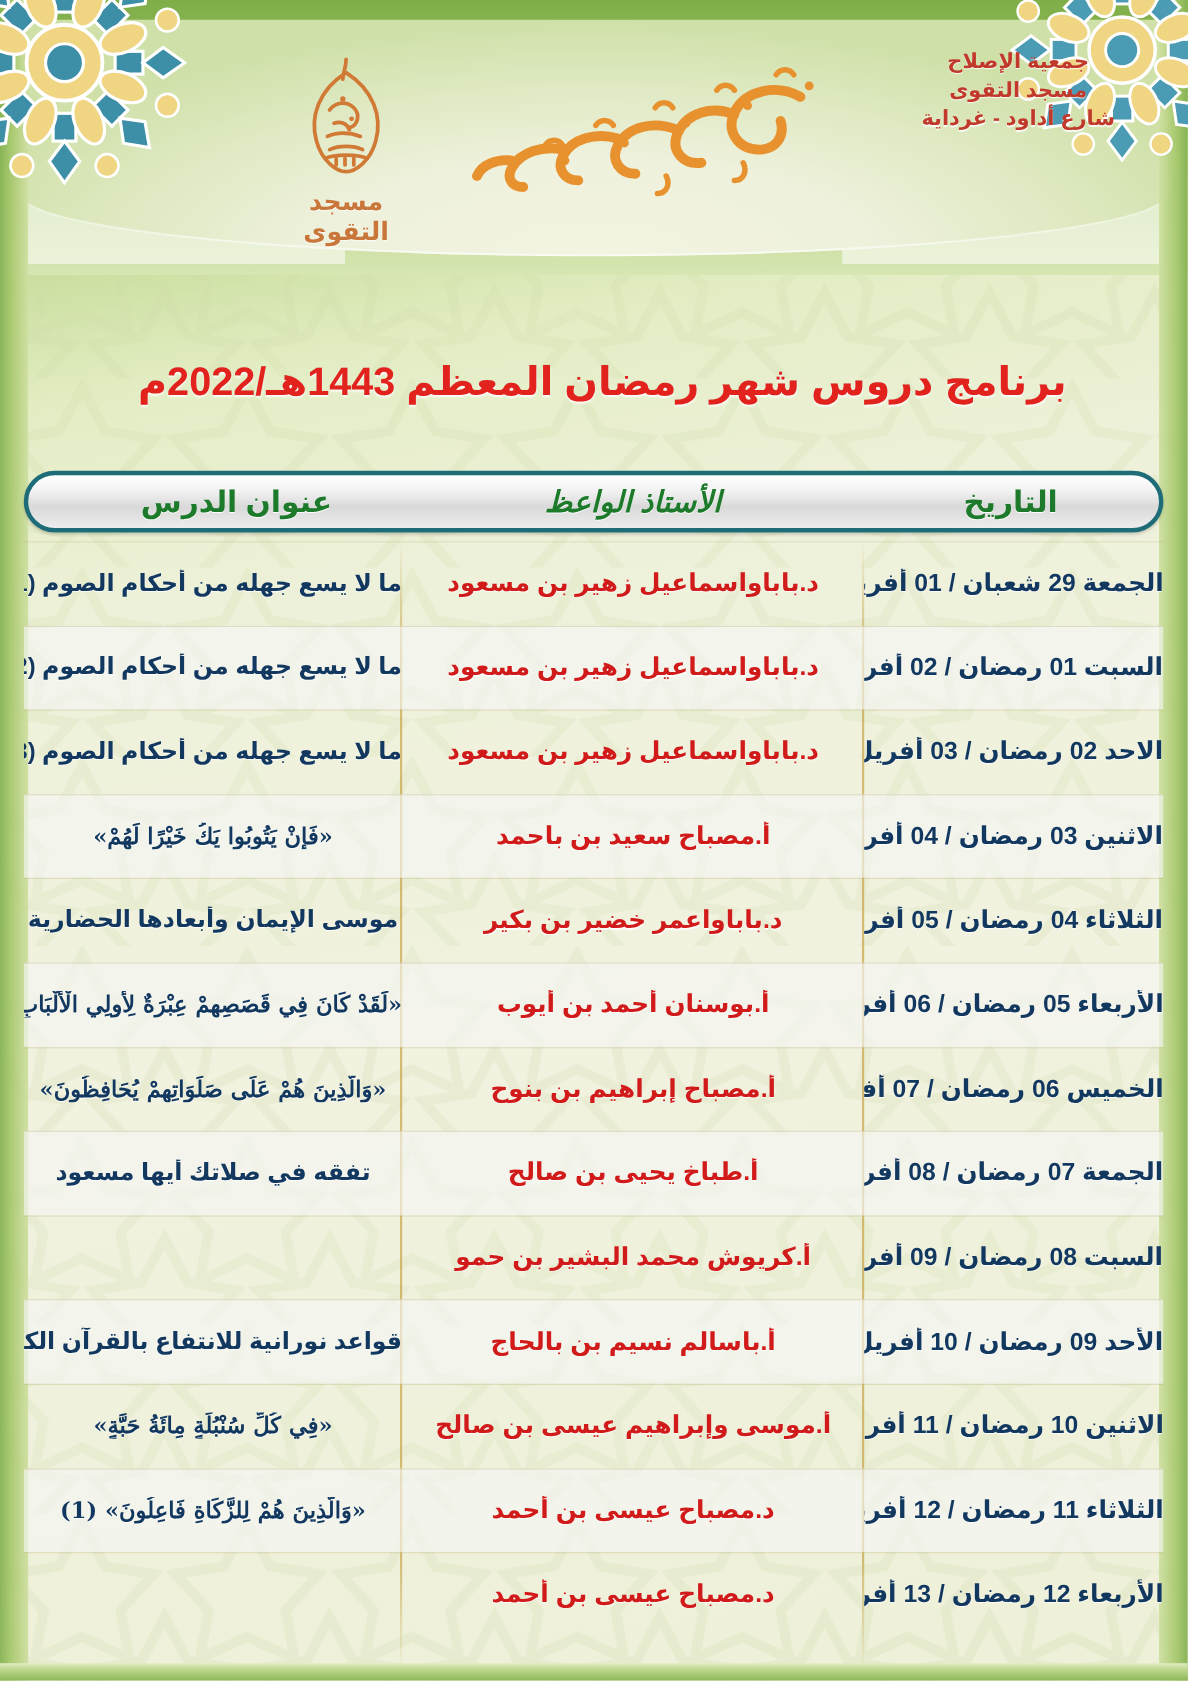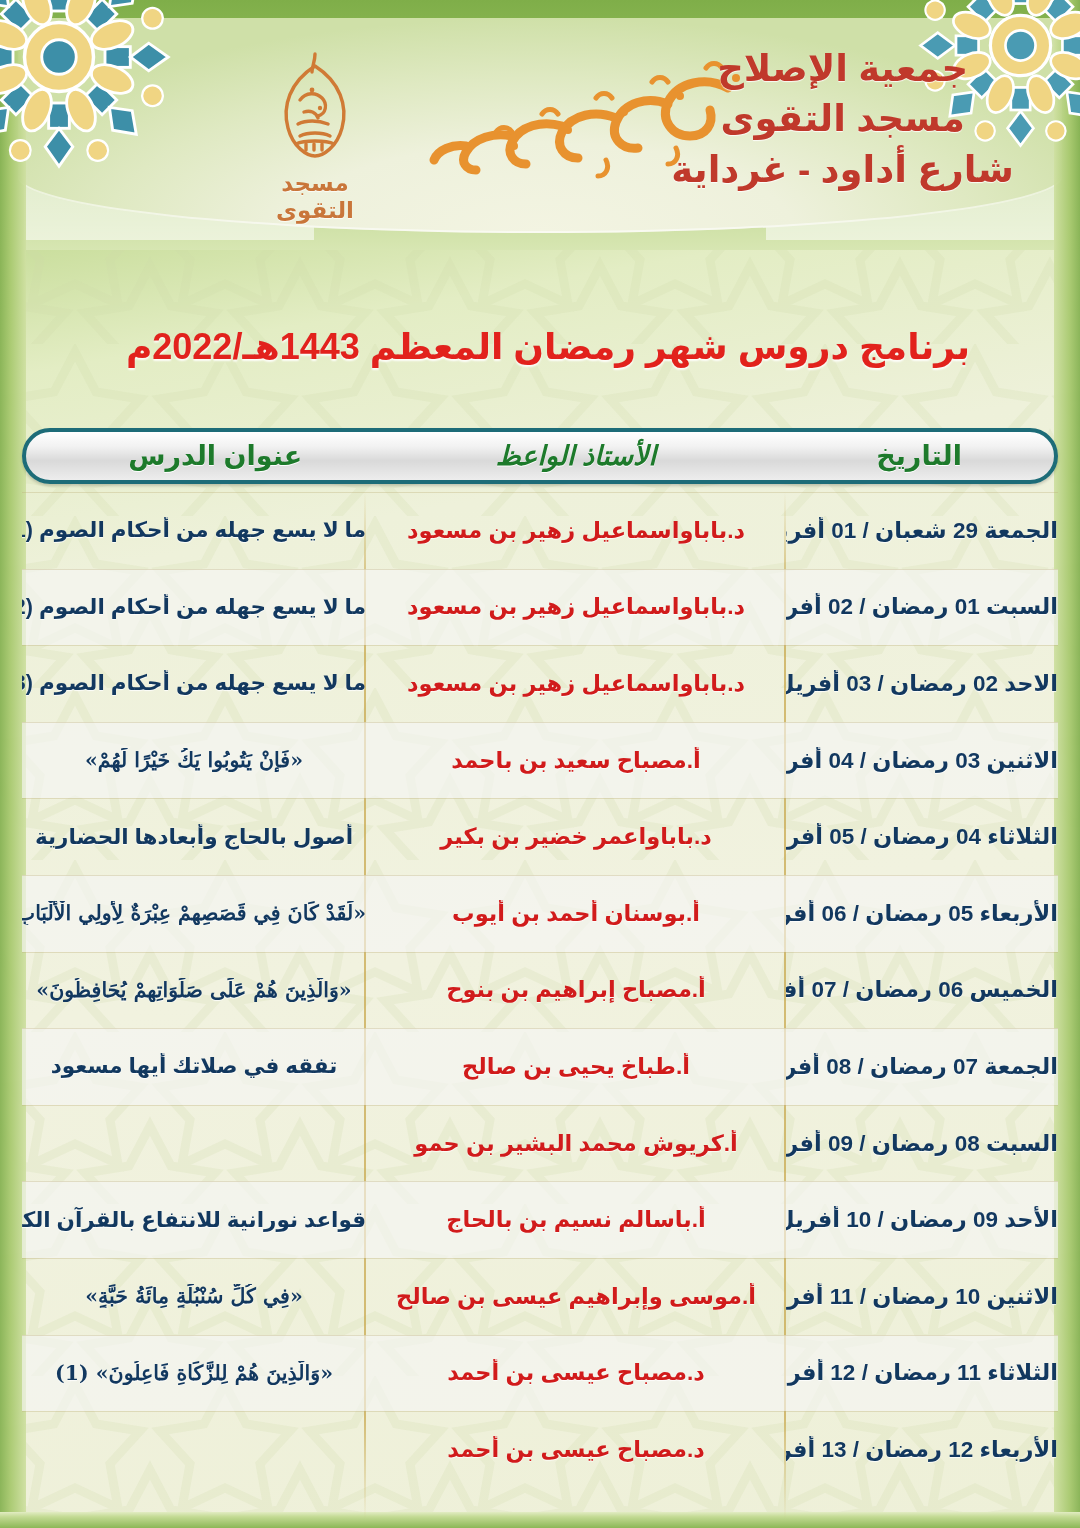--- a/index.html
+++ b/index.html
@@ -60,21 +60,21 @@
   
   .mandala { position:absolute; }
   .mandala.tl { left:-56px;  top:-58px;  }
   .mandala.tr { right:-48px; top:-62px;  }
 
   
   .hdr {
     position:absolute; top:44px; right:66px;
     text-align:center; line-height:1.36;
     color:#c0392b;
-    font-size:37px; font-weight:bold;
+    font-size:19px; font-weight:bold;
     text-shadow:0 1px 1px rgba(255,255,255,.85);
     direction:rtl;
   }
   .hdr div { white-space:nowrap; }
 
   
   .kareem {
     position:absolute; top:52px; right:330px;
     width:340px; height:130px;
   }
@@ -521,21 +521,21 @@
         <div class="row even">
           <div class="rowline" style="top: 0px;"></div>
           <div class="cell date">الاثنين 03 رمضان / 04 أفريل</div>
           <div class="cell teach">أ.مصباح سعيد بن باحمد</div>
           <div class="cell lesson quote">«فَإِنْ يَتُوبُوا يَكُ خَيْرًا لَهُمْ»</div>
         </div>
         <div class="row odd">
           <div class="rowline" style="top: 0px;"></div>
           <div class="cell date">الثلاثاء 04 رمضان / 05 أفريل</div>
           <div class="cell teach">د.باباواعمر خضير بن بكير</div>
-          <div class="cell lesson">أصول بالحاج وأبعادها الحضارية</div>
+          <div class="cell lesson">موسى الإيمان وأبعادها الحضارية</div>
         </div>
         <div class="row even">
           <div class="rowline" style="top: 0px;"></div>
           <div class="cell date">الأربعاء 05 رمضان / 06 أفريل</div>
           <div class="cell teach">أ.بوسنان أحمد بن أيوب</div>
           <div class="cell lesson quote">«لَقَدْ كَانَ فِي قَصَصِهِمْ عِبْرَةٌ لِأُولِي الْأَلْبَابِ»</div>
         </div>
         <div class="row odd">
           <div class="rowline" style="top: 0px;"></div>
           <div class="cell date">الخميس 06 رمضان / 07 أفريل</div>

